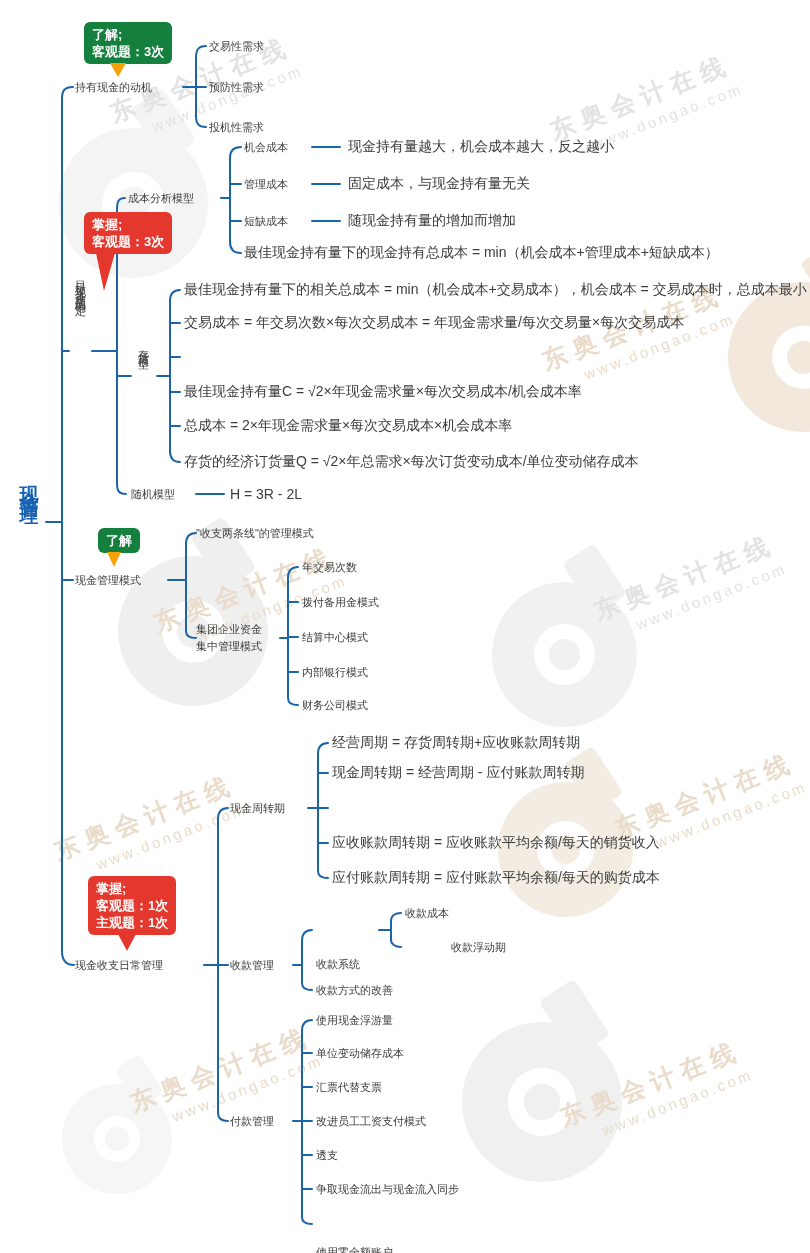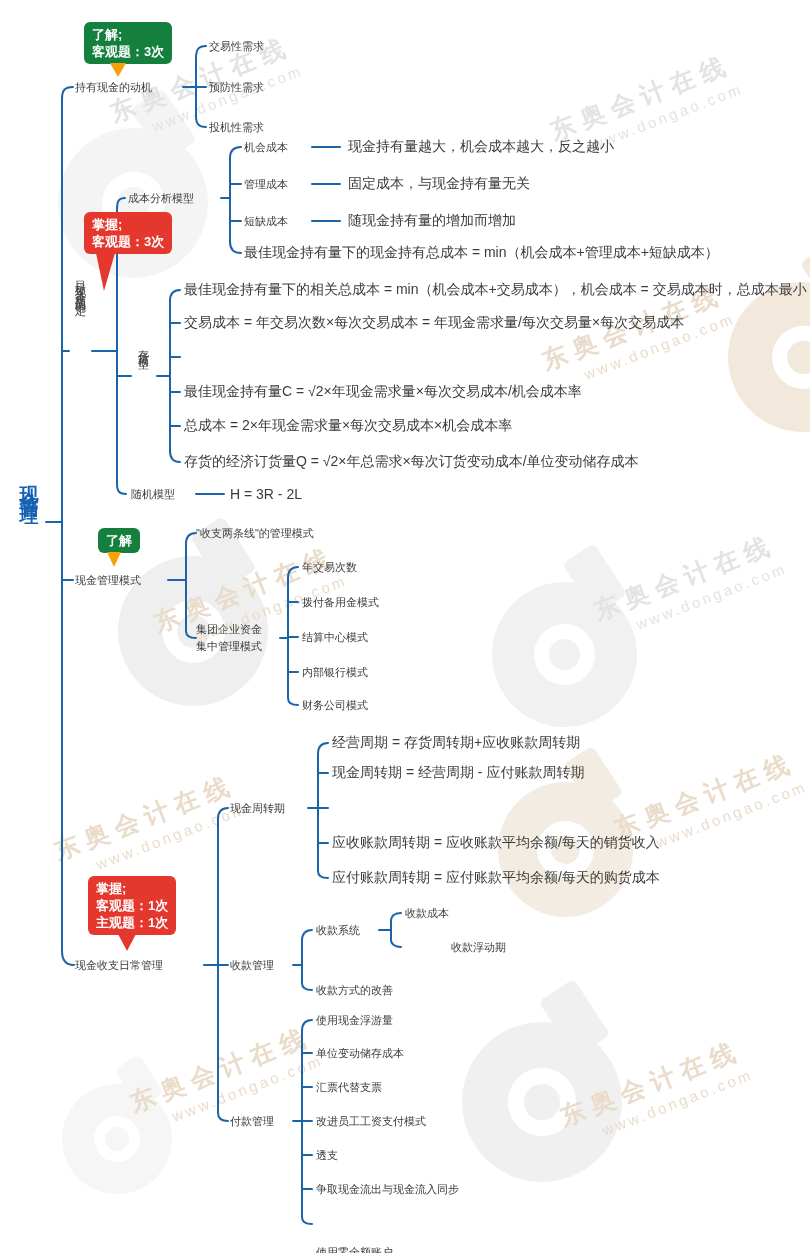--- a/index.html
+++ b/index.html
@@ -238,21 +238,21 @@
   </div>
   <div class="node" style="left:75px;top:965px;">现金收支日常管理</div>
 
   <div class="node" style="left:230px;top:808px;">现金周转期</div>
   <div class="node fx" style="left:332px;top:743px;">经营周期 = 存货周转期+应收账款周转期</div>
   <div class="node fx" style="left:332px;top:773px;">现金周转期 = 经营周期 - 应付账款周转期</div>
   <div class="node fx" style="left:332px;top:843px;">应收账款周转期 = 应收账款平均余额/每天的销货收入</div>
   <div class="node fx" style="left:332px;top:878px;">应付账款周转期 = 应付账款平均余额/每天的购货成本</div>
 
   <div class="node" style="left:230px;top:965px;">收款管理</div>
-  <div class="node" style="left:316px;top:930px;">收款系统</div>
+  <div class="node" style="left:316px;top:964px;">收款系统</div>
   <div class="node" style="left:405px;top:913px;">收款成本</div>
   <div class="node" style="left:405px;top:947px;padding-left:46px;">收款浮动期</div>
   <div class="node" style="left:316px;top:990px;">收款方式的改善</div>
 
   <div class="node" style="left:230px;top:1121px;">付款管理</div>
   <div class="node" style="left:316px;top:1020px;">使用现金浮游量</div>
   <div class="node" style="left:316px;top:1053px;">单位变动储存成本</div>
   <div class="node" style="left:316px;top:1087px;">汇票代替支票</div>
   <div class="node" style="left:316px;top:1121px;">改进员工工资支付模式</div>
   <div class="node" style="left:316px;top:1155px;">透支</div>

